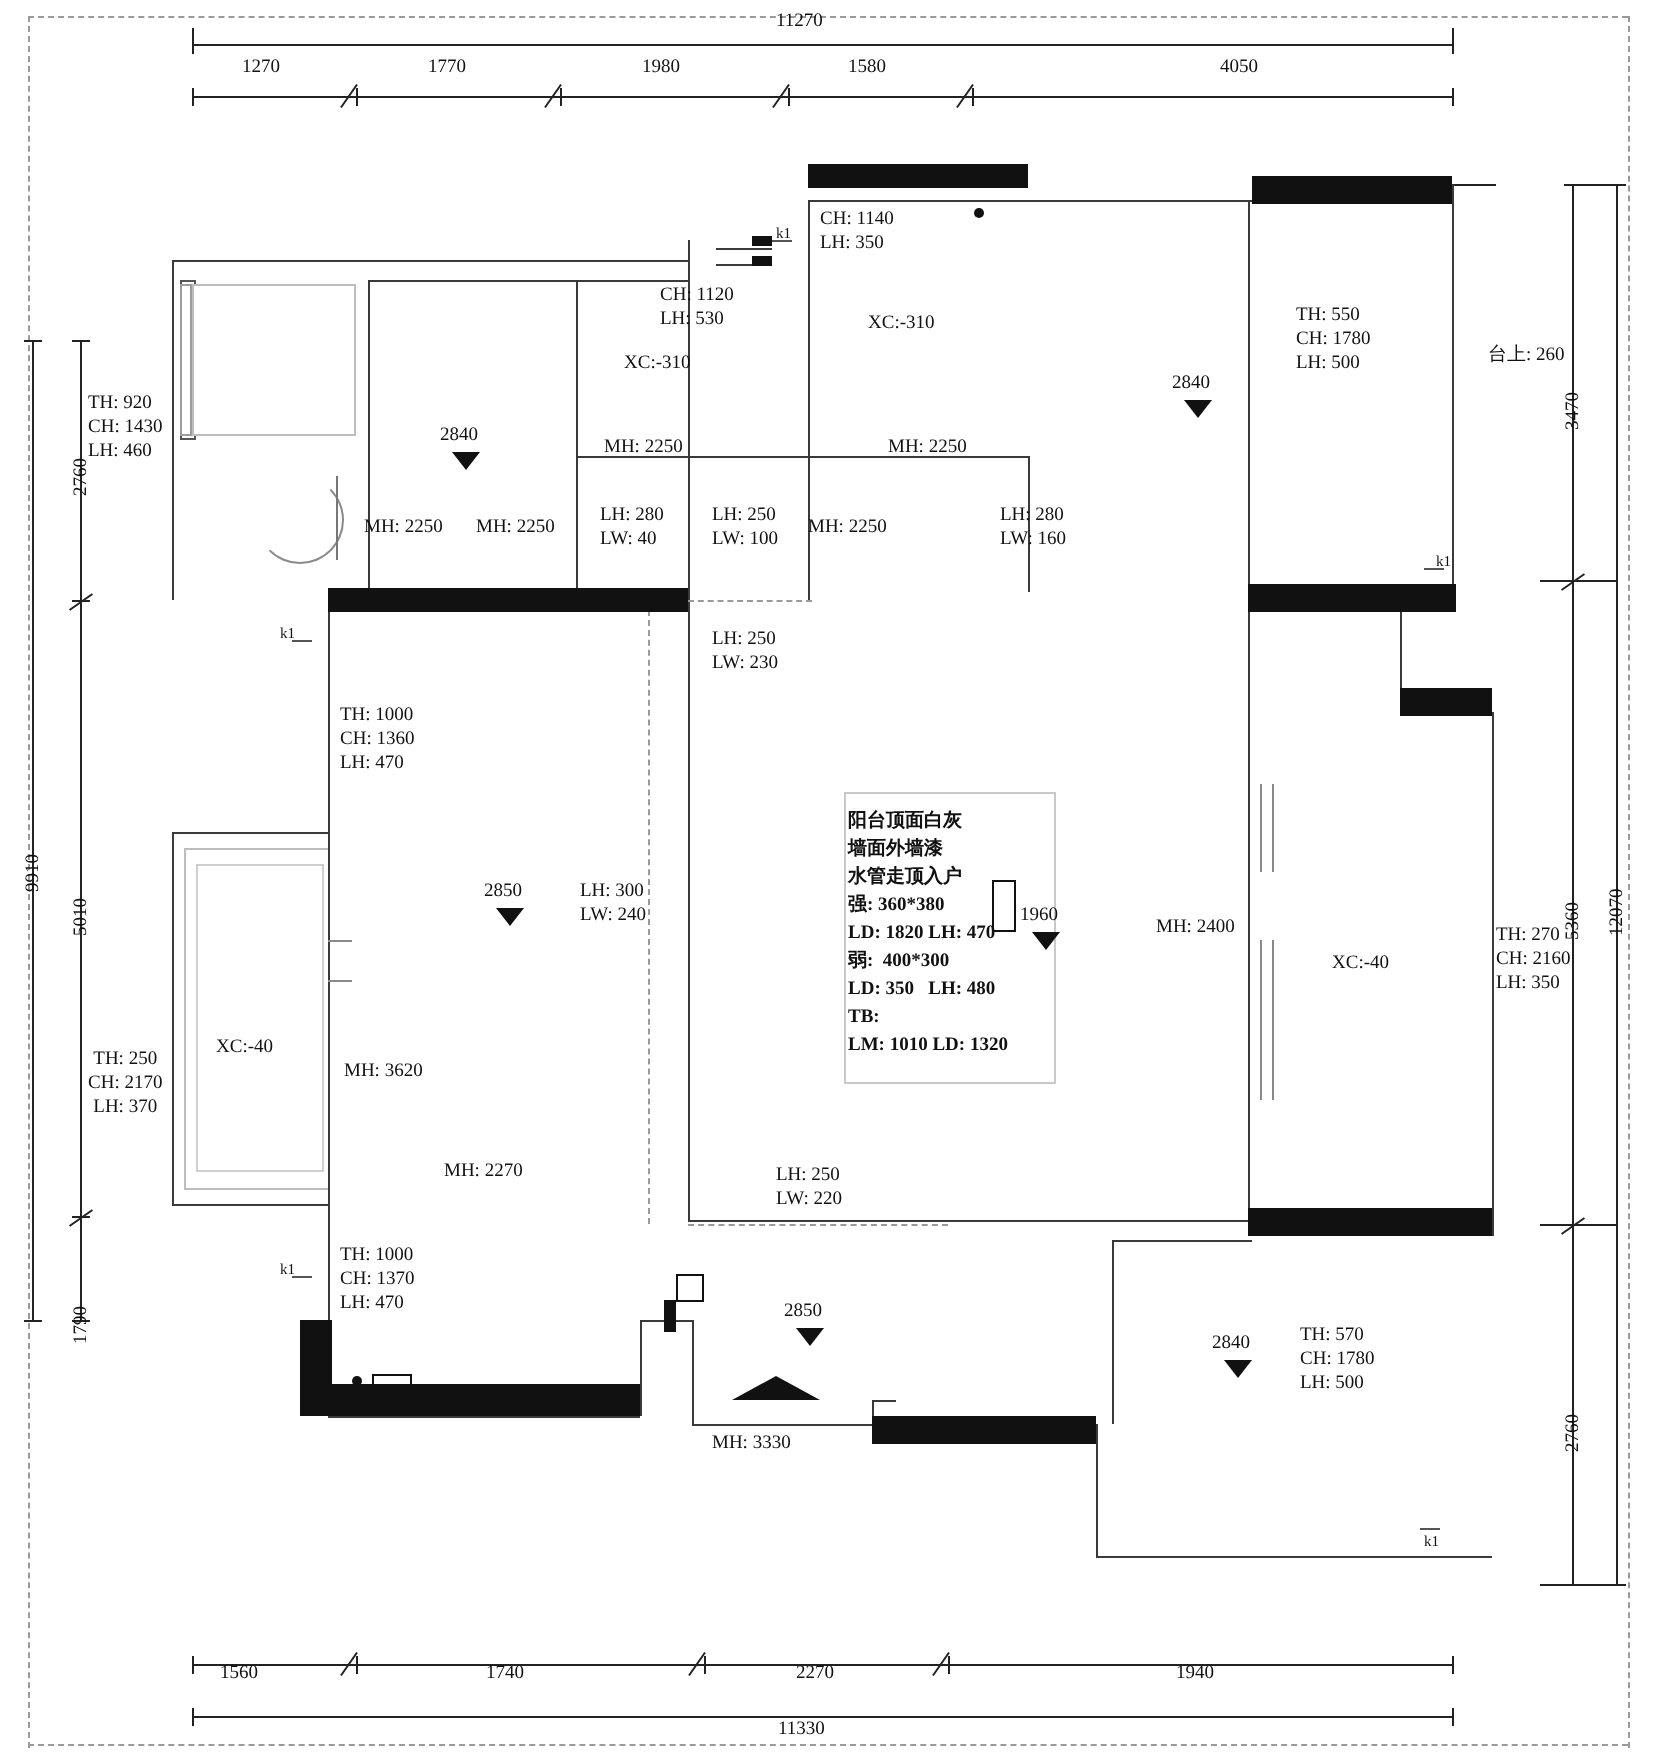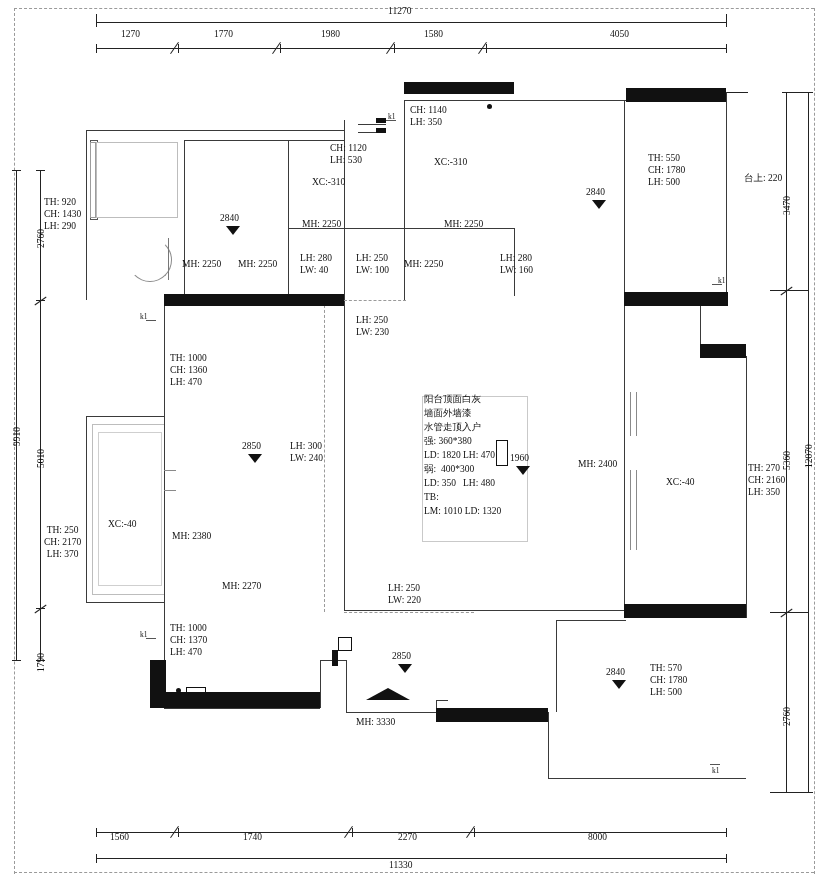--- a/index.html
+++ b/index.html
@@ -70,21 +70,21 @@
   <div class="tick" style="left:352px;top:828px;"></div>
   <div class="tick" style="left:474px;top:828px;"></div>
   <div class="tick" style="left:726px;top:828px;"></div>
   <div class="slash" style="left:174px;top:825px;"></div>
   <div class="slash" style="left:348px;top:825px;"></div>
   <div class="slash" style="left:470px;top:825px;"></div>
 
   <div class="dim" style="left:110px;top:832px;">1560</div>
   <div class="dim" style="left:243px;top:832px;">1740</div>
   <div class="dim" style="left:398px;top:832px;">2270</div>
-  <div class="dim" style="left:588px;top:832px;">8000</div>
+  <div class="dim" style="left:588px;top:832px;">1940</div>
 
   <div class="dimline" style="left:96px;top:858px;width:630px;"></div>
   <div class="tick" style="left:96px;top:854px;"></div>
   <div class="tick" style="left:726px;top:854px;"></div>
   <div class="dim" style="left:389px;top:860px;">11330</div>
 
   <div class="dimlinev" style="left:40px;top:170px;height:490px;"></div>
   <div class="tickh" style="left:36px;top:170px;"></div>
   <div class="tickh" style="left:36px;top:300px;"></div>
   <div class="tickh" style="left:36px;top:608px;"></div>
@@ -233,31 +233,31 @@
     <div class="lbl" style="left:392px;top:650px;">2850</div>
     <div class="tri" style="left:398px;top:664px;"></div>
   </div>
   <div>
     <div class="lbl" style="left:606px;top:666px;">2840</div>
     <div class="tri" style="left:612px;top:680px;"></div>
   </div>
 
   <div class="lbl" style="left:44px;top:196px;">TH: 920
 CH: 1430
-LH: 290</div>
+LH: 460</div>
   <div class="lbl" style="left:330px;top:142px;">CH: 1120
 LH: 530</div>
   <div class="lbl" style="left:410px;top:104px;">CH: 1140
 LH: 350</div>
   <div class="lbl" style="left:312px;top:176px;">XC:-310</div>
   <div class="lbl" style="left:434px;top:156px;">XC:-310</div>
   <div class="lbl" style="left:648px;top:152px;">TH: 550
 CH: 1780
 LH: 500</div>
-  <div class="lbl" style="left:744px;top:172px;">台上: 220</div>
+  <div class="lbl" style="left:744px;top:172px;">台上: 260</div>
 
   <div class="lbl" style="left:302px;top:218px;">MH: 2250</div>
   <div class="lbl" style="left:444px;top:218px;">MH: 2250</div>
   <div class="lbl" style="left:182px;top:258px;">MH: 2250</div>
   <div class="lbl" style="left:238px;top:258px;">MH: 2250</div>
   <div class="lbl" style="left:404px;top:258px;">MH: 2250</div>
 
   <div class="lbl" style="left:300px;top:252px;">LH: 280
 LW: 40</div>
   <div class="lbl" style="left:356px;top:252px;">LH: 250
@@ -271,36 +271,36 @@
   <div class="lbl" style="left:388px;top:582px;">LH: 250
 LW: 220</div>
 
   <div class="lbl" style="left:170px;top:352px;">TH: 1000
 CH: 1360
 LH: 470</div>
   <div class="lbl" style="left:44px;top:524px;text-align:center;">TH: 250
 CH: 2170
 LH: 370</div>
   <div class="lbl" style="left:108px;top:518px;">XC:-40</div>
-  <div class="lbl" style="left:172px;top:530px;">MH: 2380</div>
+  <div class="lbl" style="left:172px;top:530px;">MH: 3620</div>
   <div class="lbl" style="left:222px;top:580px;">MH: 2270</div>
   <div class="lbl" style="left:170px;top:622px;">TH: 1000
 CH: 1370
 LH: 470</div>
   <div class="lbl" style="left:578px;top:458px;">MH: 2400</div>
   <div class="lbl" style="left:666px;top:476px;">XC:-40</div>
   <div class="lbl" style="left:748px;top:462px;">TH: 270
 CH: 2160
 LH: 350</div>
   <div class="lbl" style="left:650px;top:662px;">TH: 570
 CH: 1780
 LH: 500</div>
   <div class="lbl" style="left:356px;top:716px;">MH: 3330</div>
 
-  <div class="note" style="left:424px;top:392px;">阳台顶面白灰
+  <div class="note" style="left:424px;top:404px;font-weight:bold;">阳台顶面白灰
 墙面外墙漆
 水管走顶入户
 强: 360*380
 LD: 1820 LH: 470
 弱:  400*300
 LD: 350   LH: 480
 TB:
 LM: 1010 LD: 1320</div>
 
   <div class="k" style="left:388px;top:112px;">k1</div>

